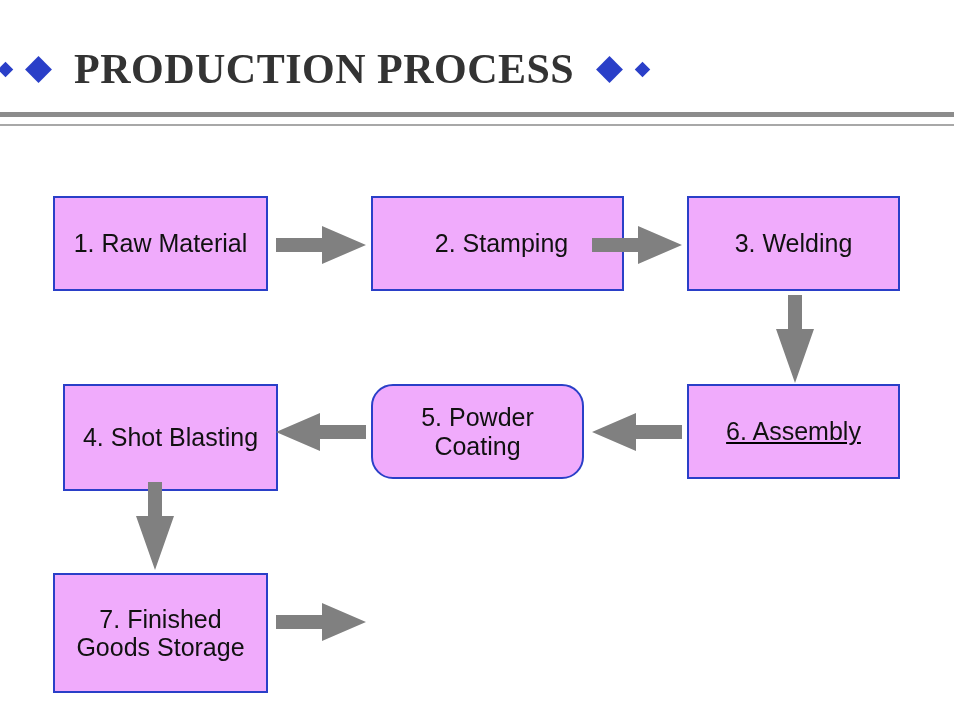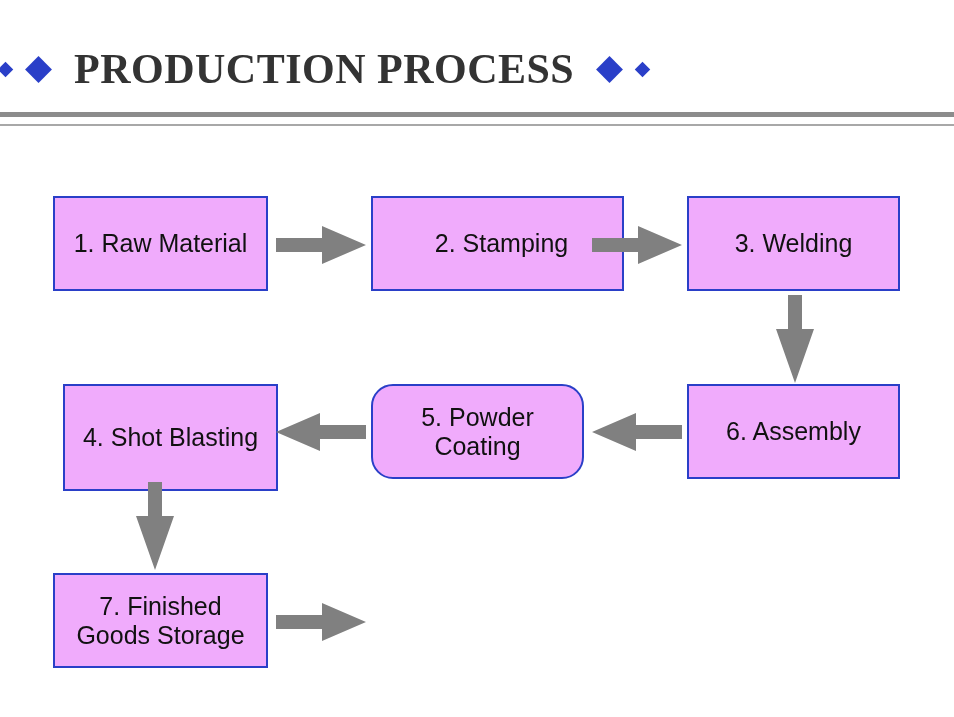--- a/index.html
+++ b/index.html
@@ -169,31 +169,31 @@
     <span class="plabel">5. Powder
 Coating</span>
   </div>
 
   <div class="arrow" style="left:592px; top:413px;">
     <svg width="90" height="38" viewBox="0 0 90 38">
       <polygon points="90,12 44,12 44,0 0,19 44,38 44,26 90,26" fill="#808080"></polygon>
     </svg>
   </div>
 
-  <div class="pbox" style="left:687px; top:384px; width:213px; height:95px;">
+  <div class="pbox" style="left:687px; top:384px; width:213px; height:95px;text-decoration:underline;">
     <span class="plabel">6. Assembly</span>
   </div>
 
   <div class="arrow" style="left:136px; top:482px;">
     <svg width="38" height="88" viewBox="0 0 38 88">
       <polygon points="12,0 26,0 26,34 38,34 19,88 0,34 12,34" fill="#808080"></polygon>
     </svg>
   </div>
 
-  <div class="pbox" style="left:53px; top:573px; width:215px; height:95px;">
+  <div class="pbox" style="left:53px; top:573px; width:215px; height:120px;">
     <span class="plabel">7. Finished
 Goods Storage</span>
   </div>
 
   <div class="arrow" style="left:276px; top:603px;">
     <svg width="90" height="38" viewBox="0 0 90 38">
       <polygon points="0,12 46,12 46,0 90,19 46,38 46,26 0,26" fill="#808080"></polygon>
     </svg>
   </div>
 

